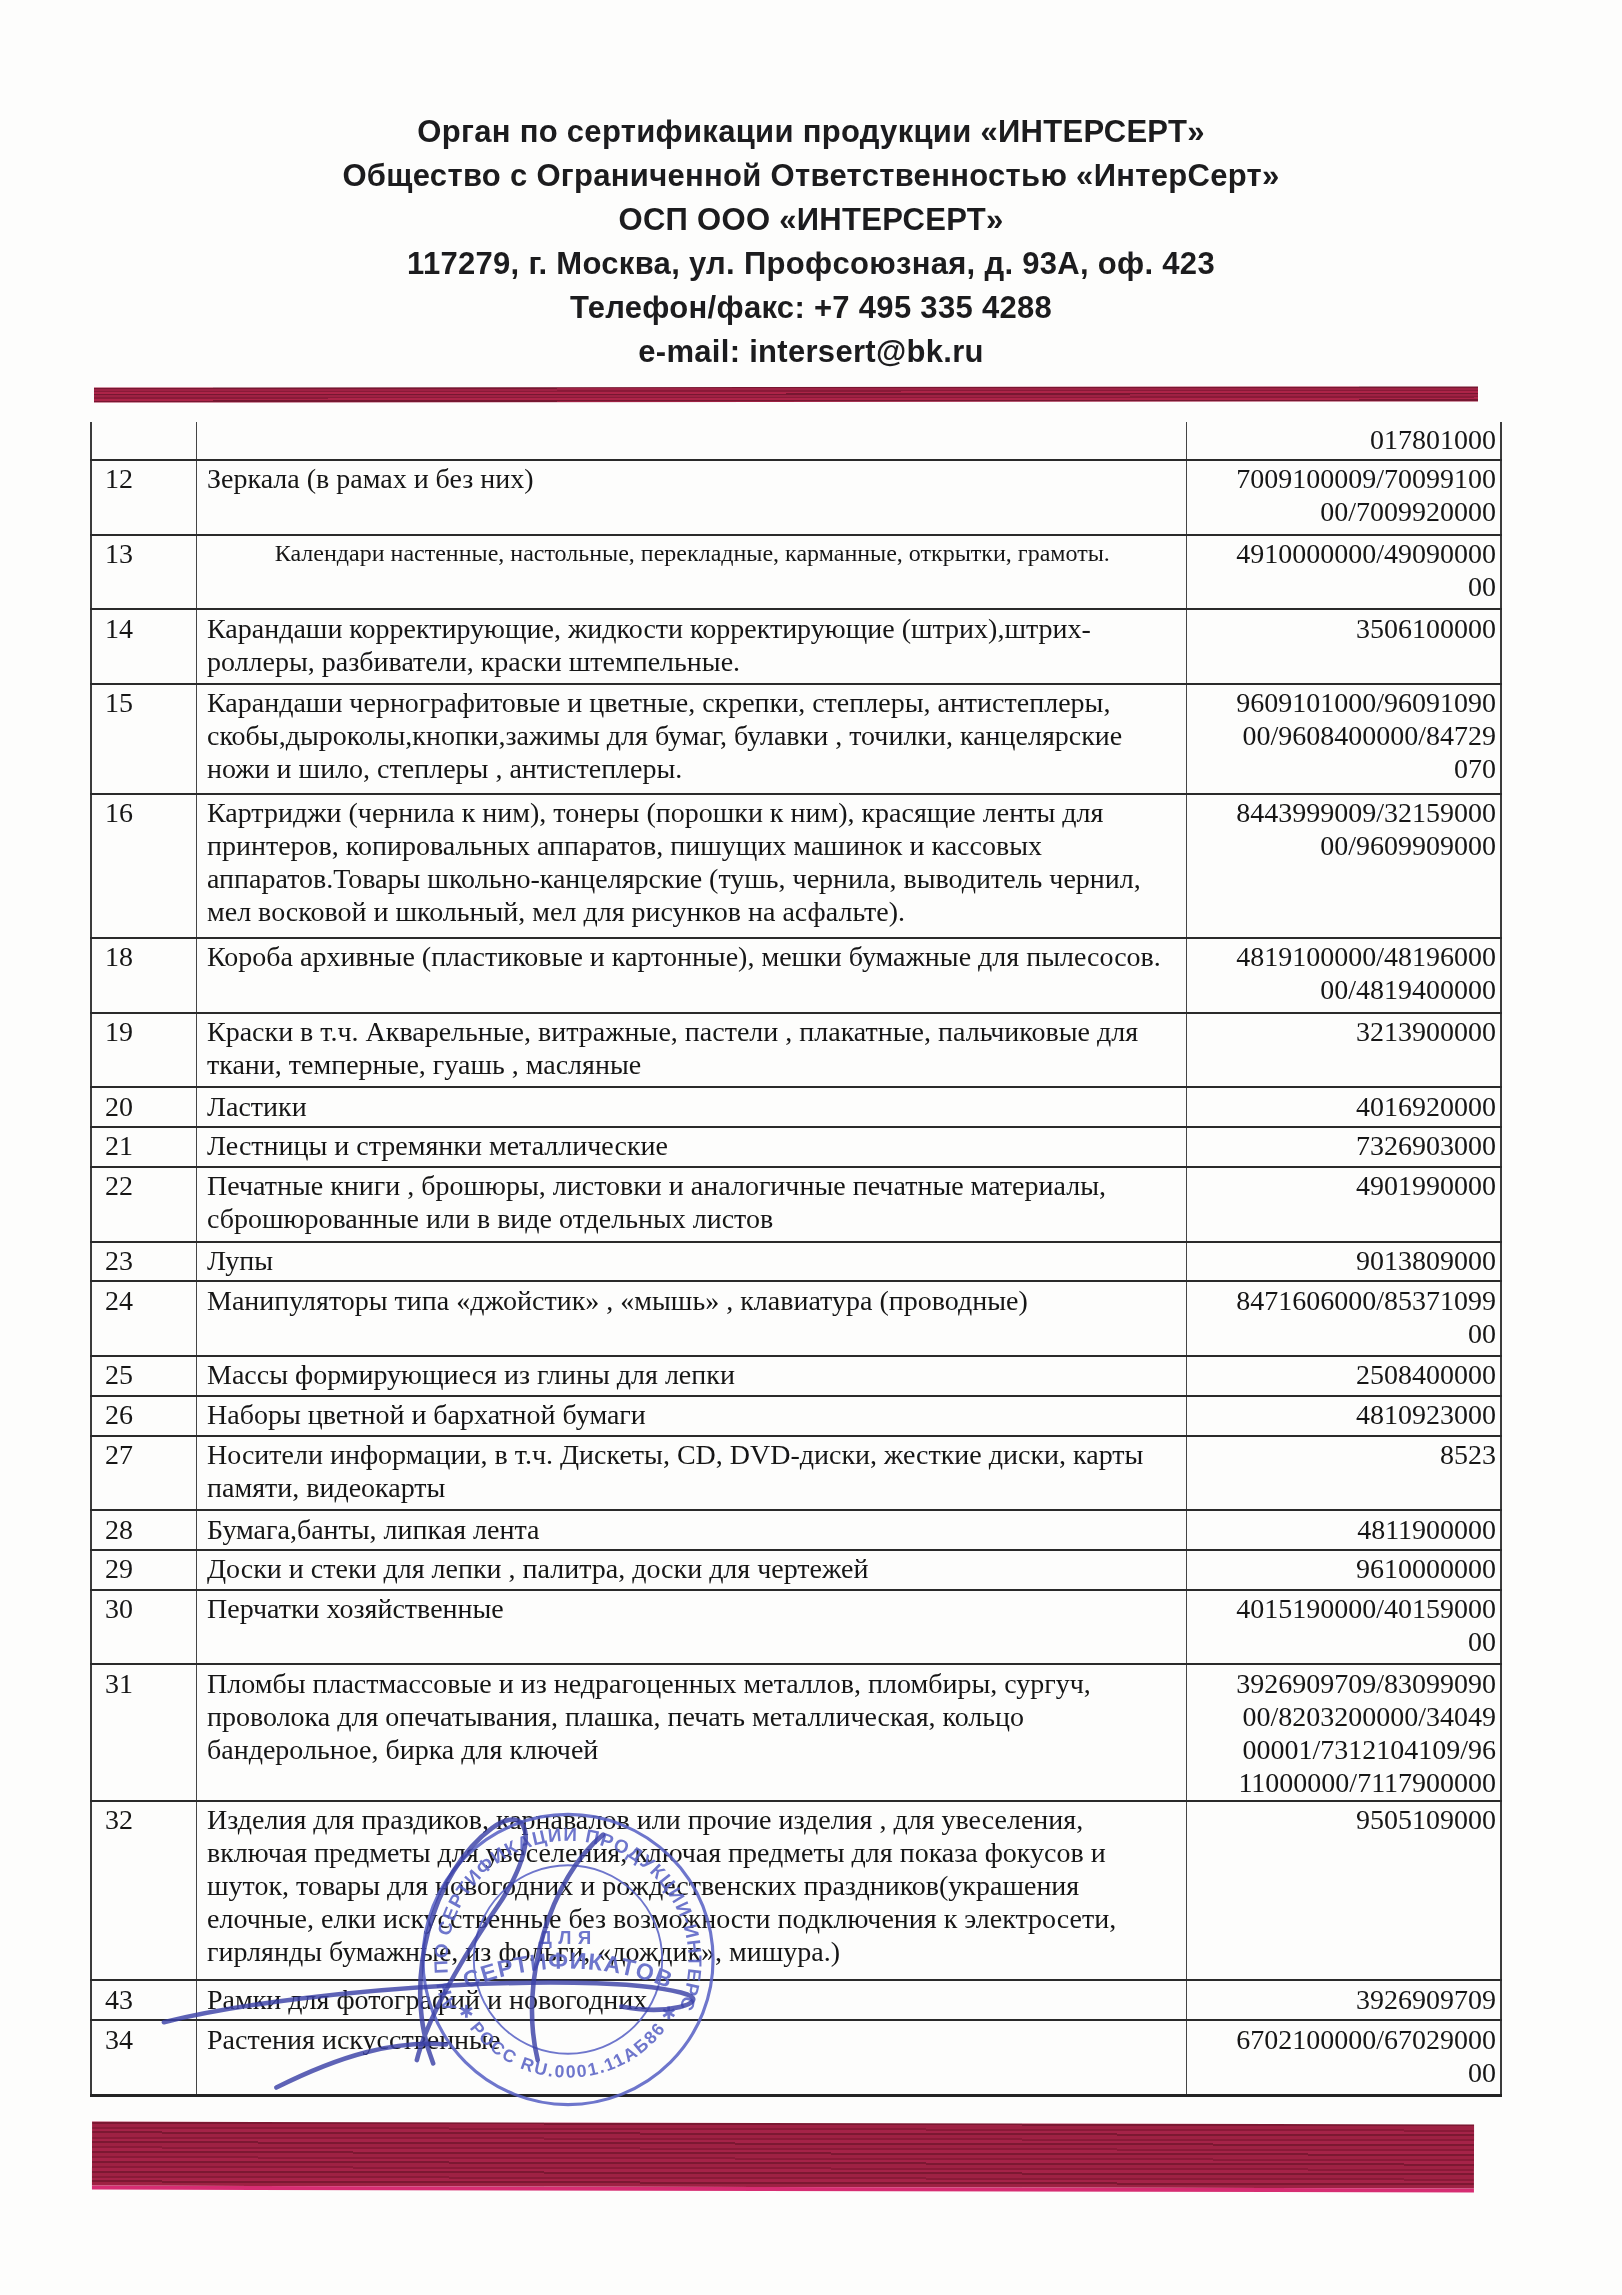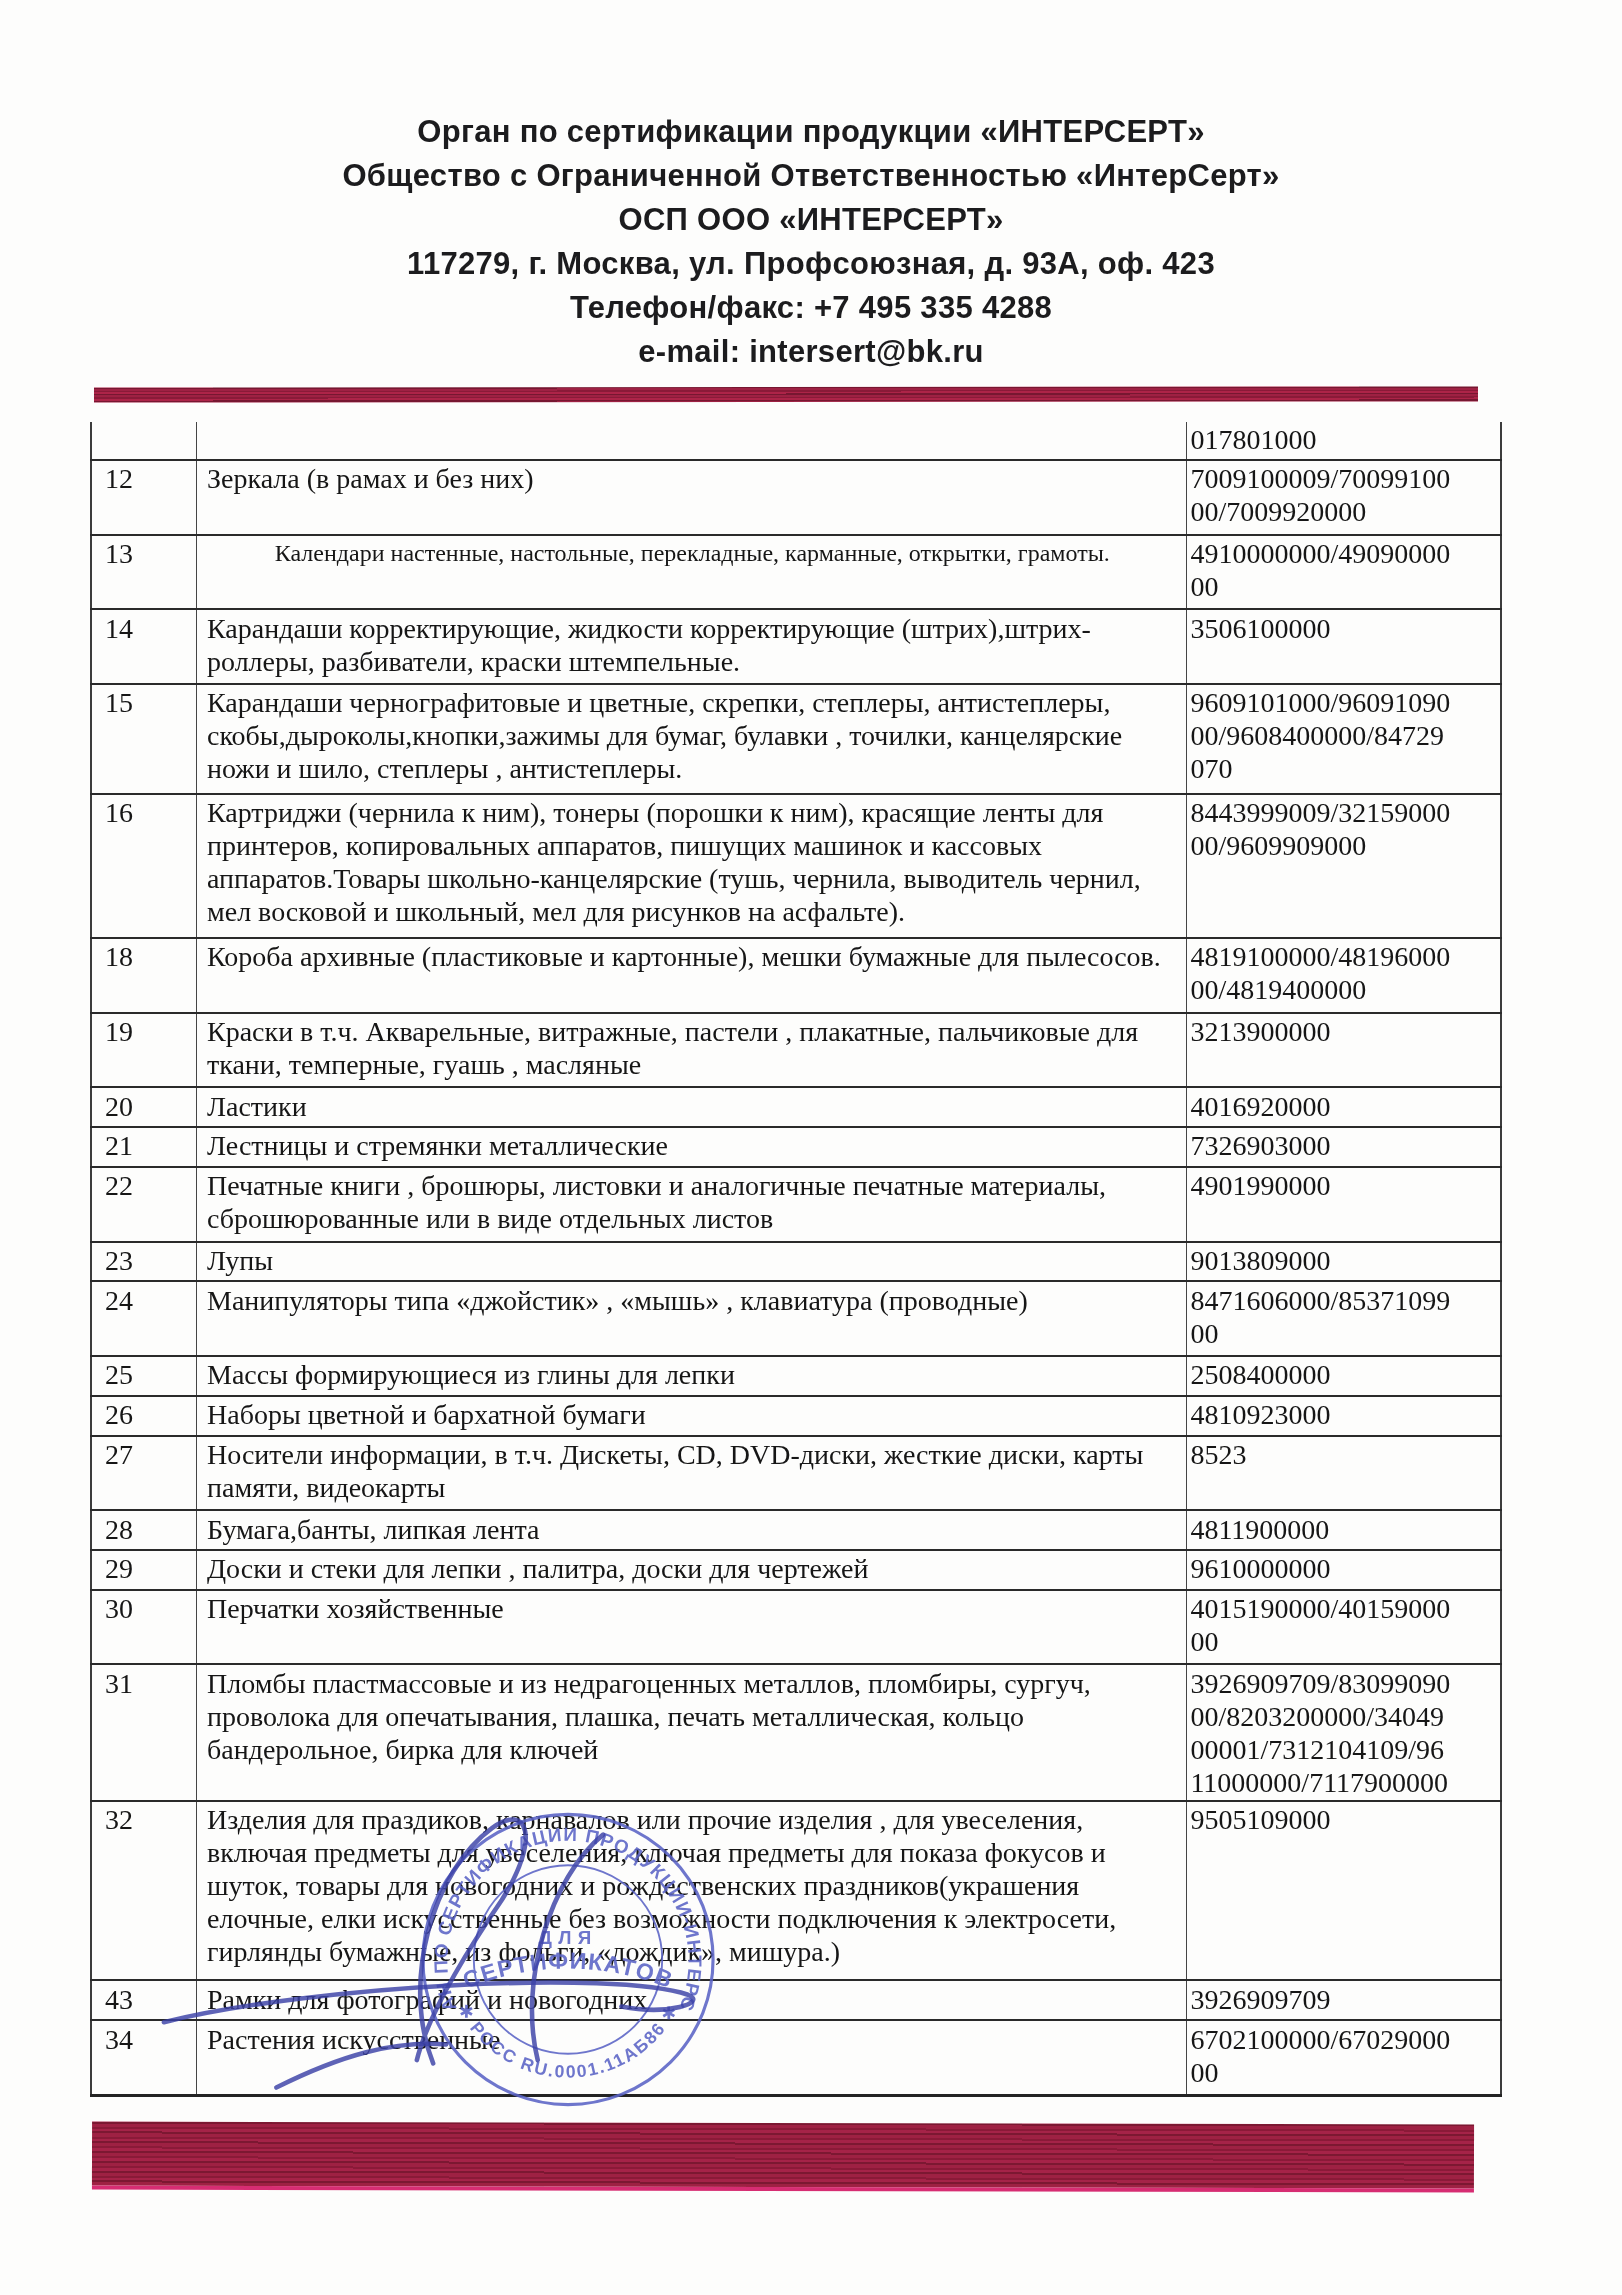--- a/index.html
+++ b/index.html
@@ -53,21 +53,21 @@
   table.goods col.c3{width:315px;}
   table.goods tr{border-top:2.6px solid var(--table-line);}
   table.goods tr:first-child{border-top:0;}
   table.goods td{
     vertical-align:top;
     border-left:1.3px solid #454545;
   }
   table.goods td:first-child{border-left:0;margin-left:28px;}
   td.c-num{padding:1.3px 0 1.3px 13px;}
   td.c-desc{padding:1.3px 7.9px 1.3px 10.5px;margin-left:46px;}
-  td.c-code{padding:1.3px 3.9px;text-align:left;white-space:pre-line;}
+  td.c-code{padding:1.3px 3.9px;text-align:right;white-space:pre-line;}
   table.goods tr:nth-child(1) td{height:38px;}
   table.goods tr:nth-child(3) td.c-desc{font-size:24px;text-align:center;}
   table.goods tr:nth-child(20) td{height:74px;}
 
   
   .stamp{position:absolute;left:411px;top:1802px;width:314px;height:315px;opacity:.88;}
   .stamp text{fill:var(--stamp-blue);font-family:"Liberation Sans","DejaVu Sans",sans-serif;font-weight:700;}
   .stamp .ring{stroke:var(--stamp-blue);fill:none;}
   .signature{position:absolute;left:118px;top:1766px;width:680px;height:366px;}
   .signature path{stroke:var(--sig-blue);fill:none;stroke-width:7;stroke-linecap:round;opacity:.82;}

